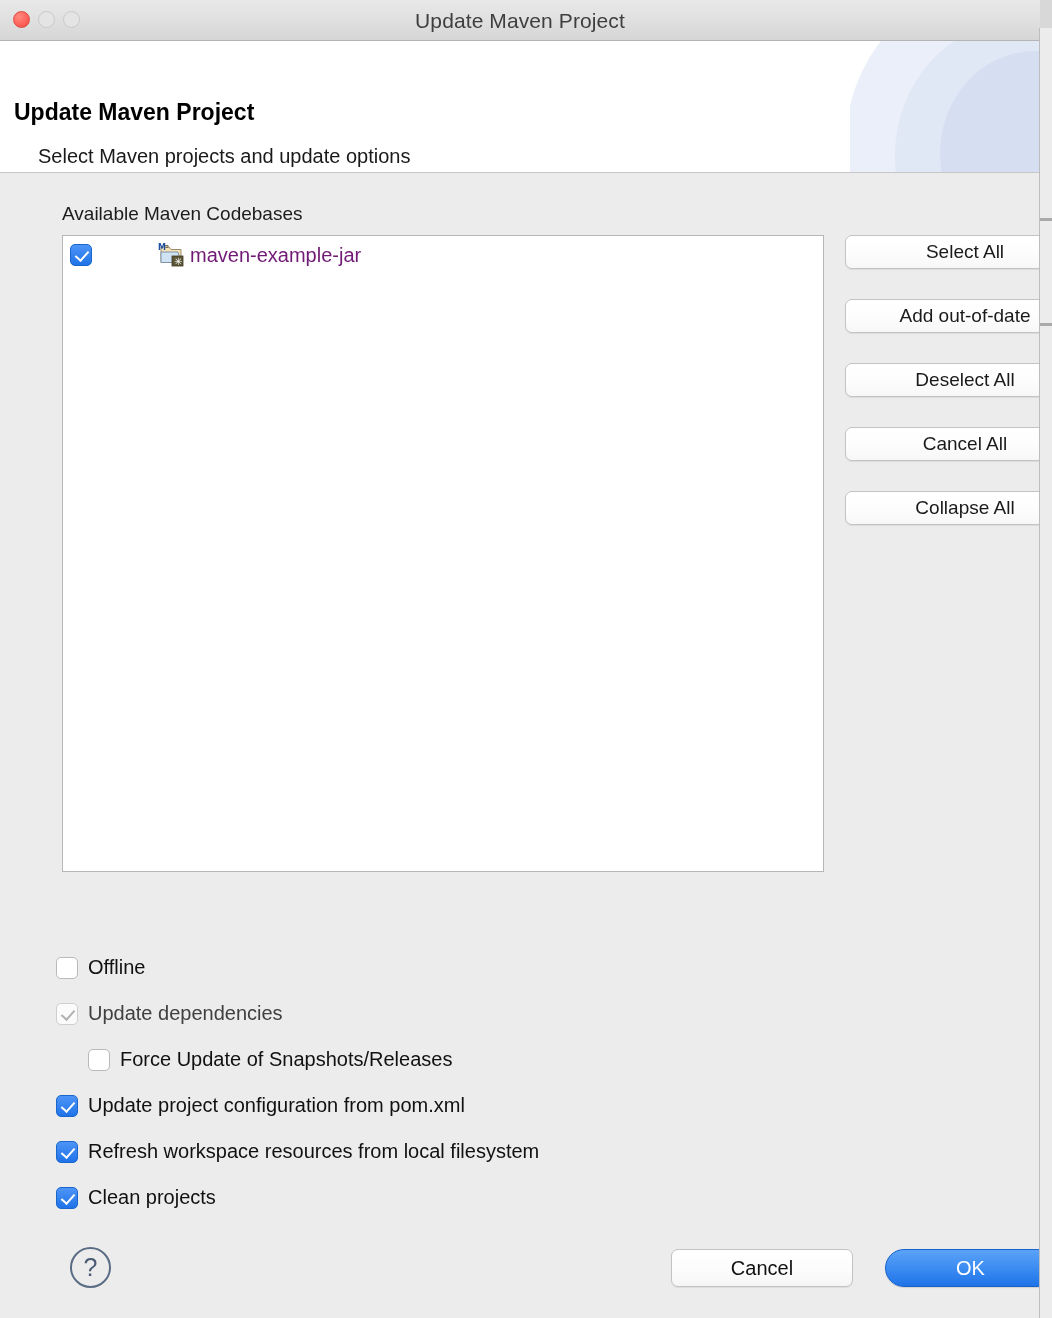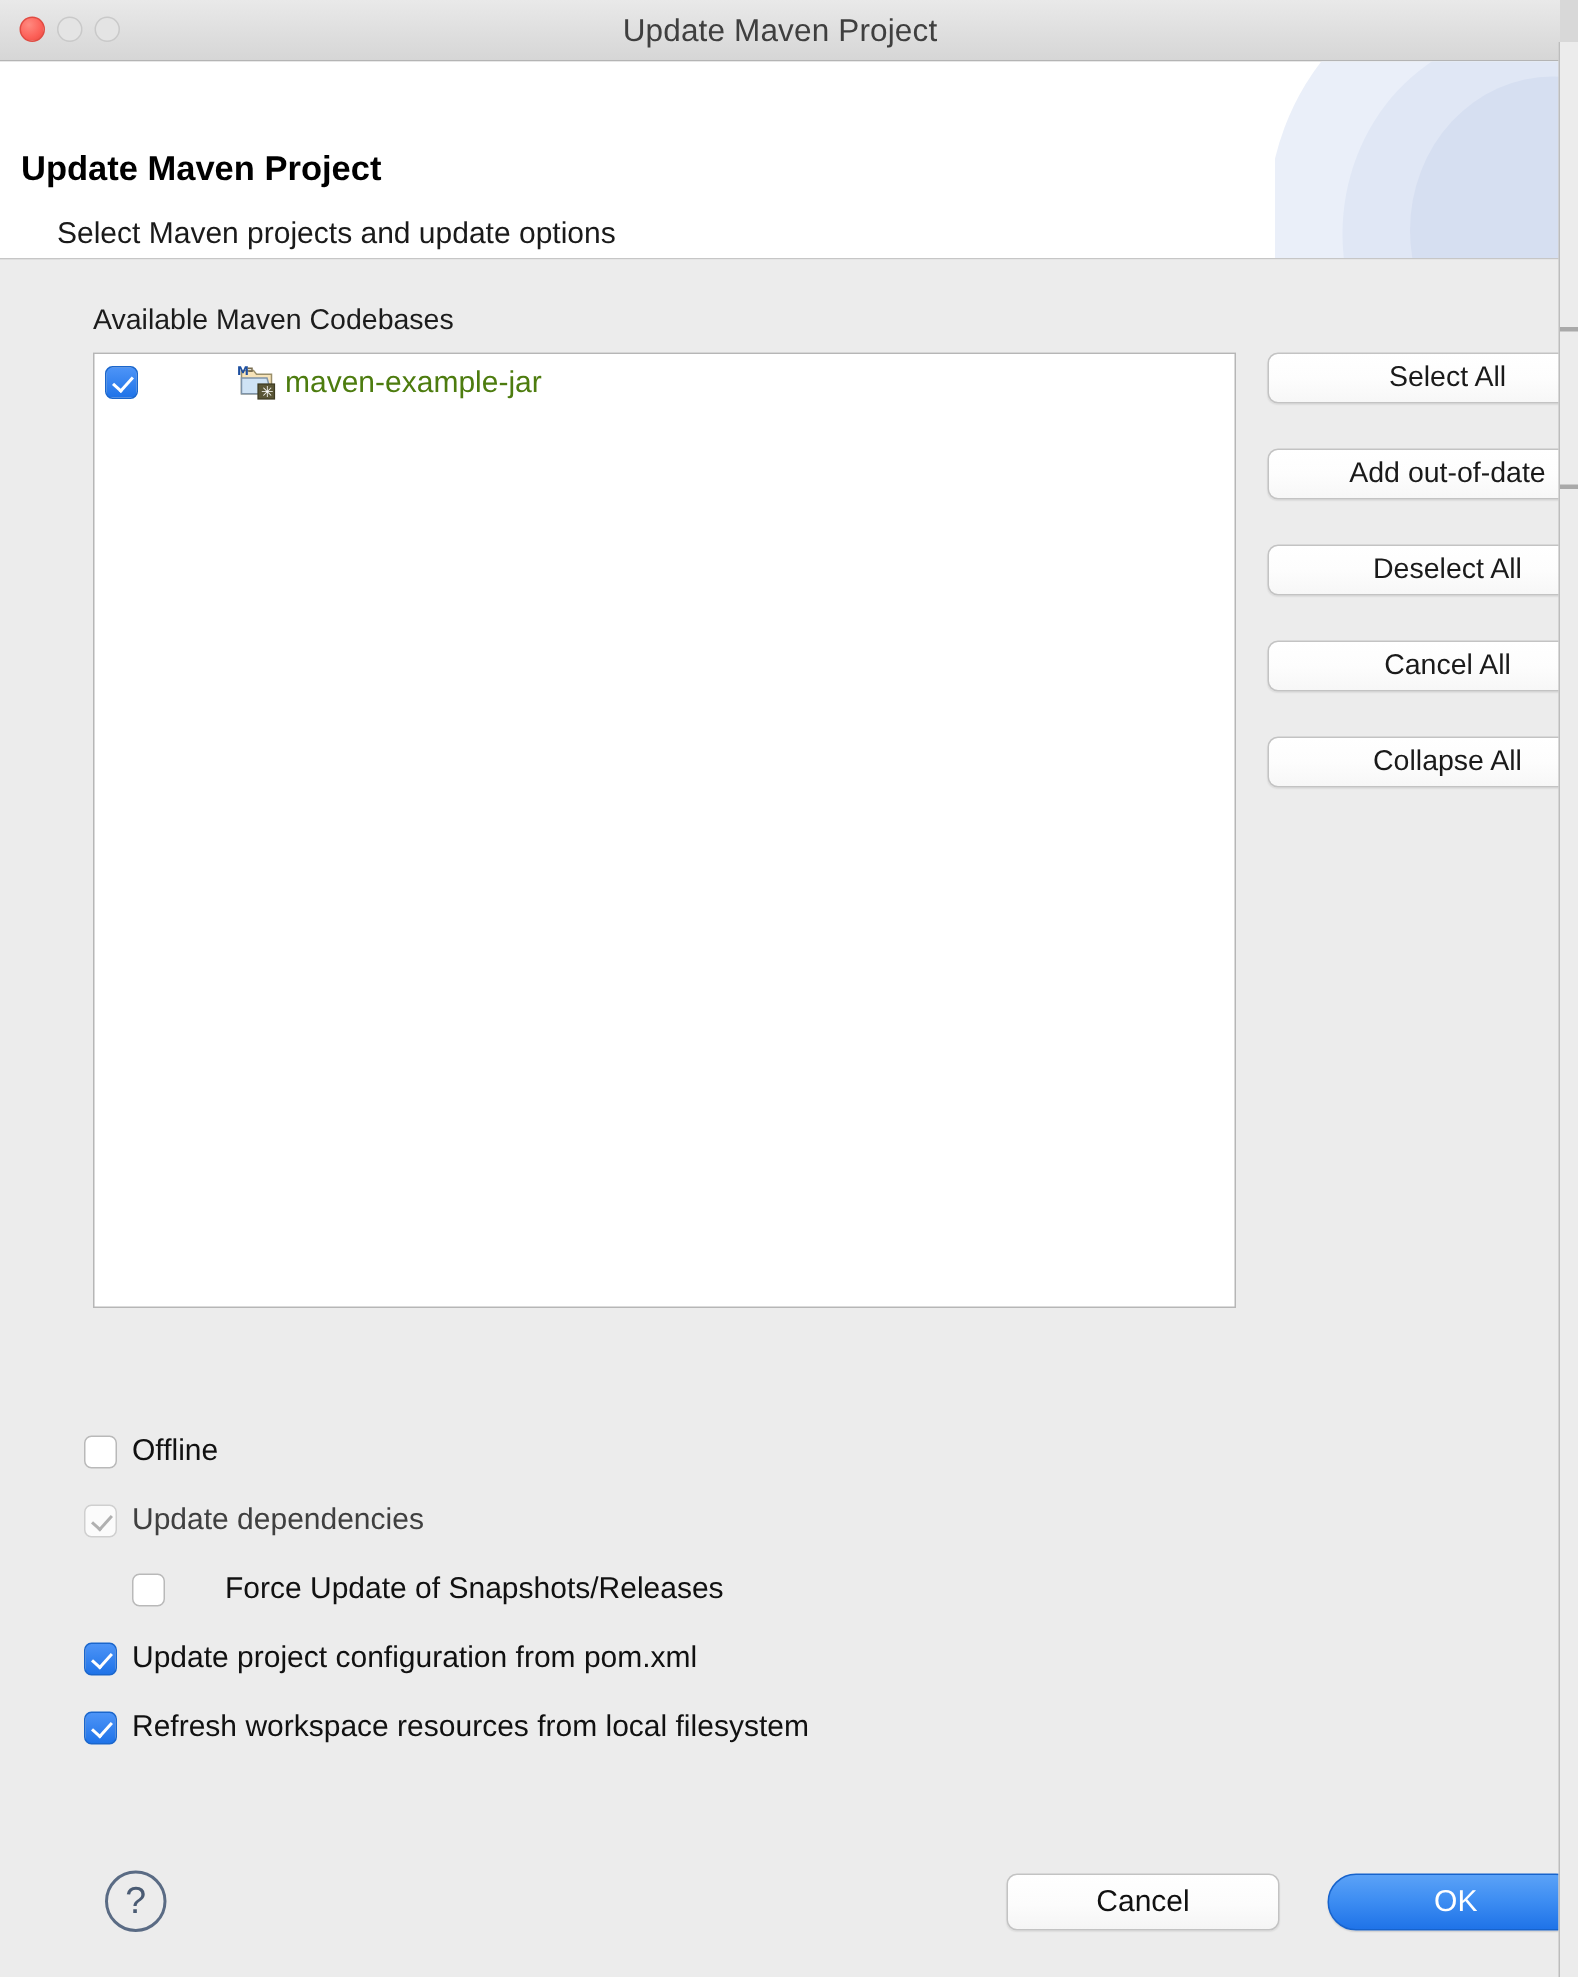--- a/index.html
+++ b/index.html
@@ -220,21 +220,21 @@
   .maven-icon {
     position: relative;
     width: 26px;
     height: 24px;
     margin-left: 66px;
     flex: none;
   }
   .tree-label {
     margin-left: 6px;
     font-size: 20px;
-    color: #4d7c0f;
+    color: #701a75;
     text-align: center;
   }
 
   
   .side-buttons {
     position: absolute;
     left: 805px;
     top: 62px;
     width: 212px;
   }
@@ -263,21 +263,21 @@
     top: 772px;
     width: 100%;
   }
   .opt-row {
     display: flex;
     align-items: flex-end;
     height: 34px;
     margin-bottom: 12px;
     padding-left: 16px;
   }
-  .opt-row.indent { padding-left: 48px; gap: 30px; }
+  .opt-row.indent { padding-left: 48px; }
   .opt-label {
     margin-left: 10px;
     font-size: 20px;
     color: #111111;
   }
   .opt-label.disabled { color: #404040; }
 
   
   .footer {
     position: absolute;
@@ -411,20 +411,24 @@
       <div class="opt-row">
         <div class="cb checked"></div>
         <div class="opt-label">Update project configuration from pom.xml</div>
       </div>
 
       <div class="opt-row">
         <div class="cb checked"></div>
         <div class="opt-label">Refresh workspace resources from local filesystem</div>
       </div>
 
+      <div class="opt-row">
+        <div class="cb checked"></div>
+        <div class="opt-label">Clean projects</div>
+      </div>
 
     </div>
 
     <div class="footer">
       <button class="help-btn">?</button>
       <div class="footer-buttons">
         <button class="btn-cancel">Cancel</button>
         <button class="btn-ok">OK</button>
       </div>
     </div>

